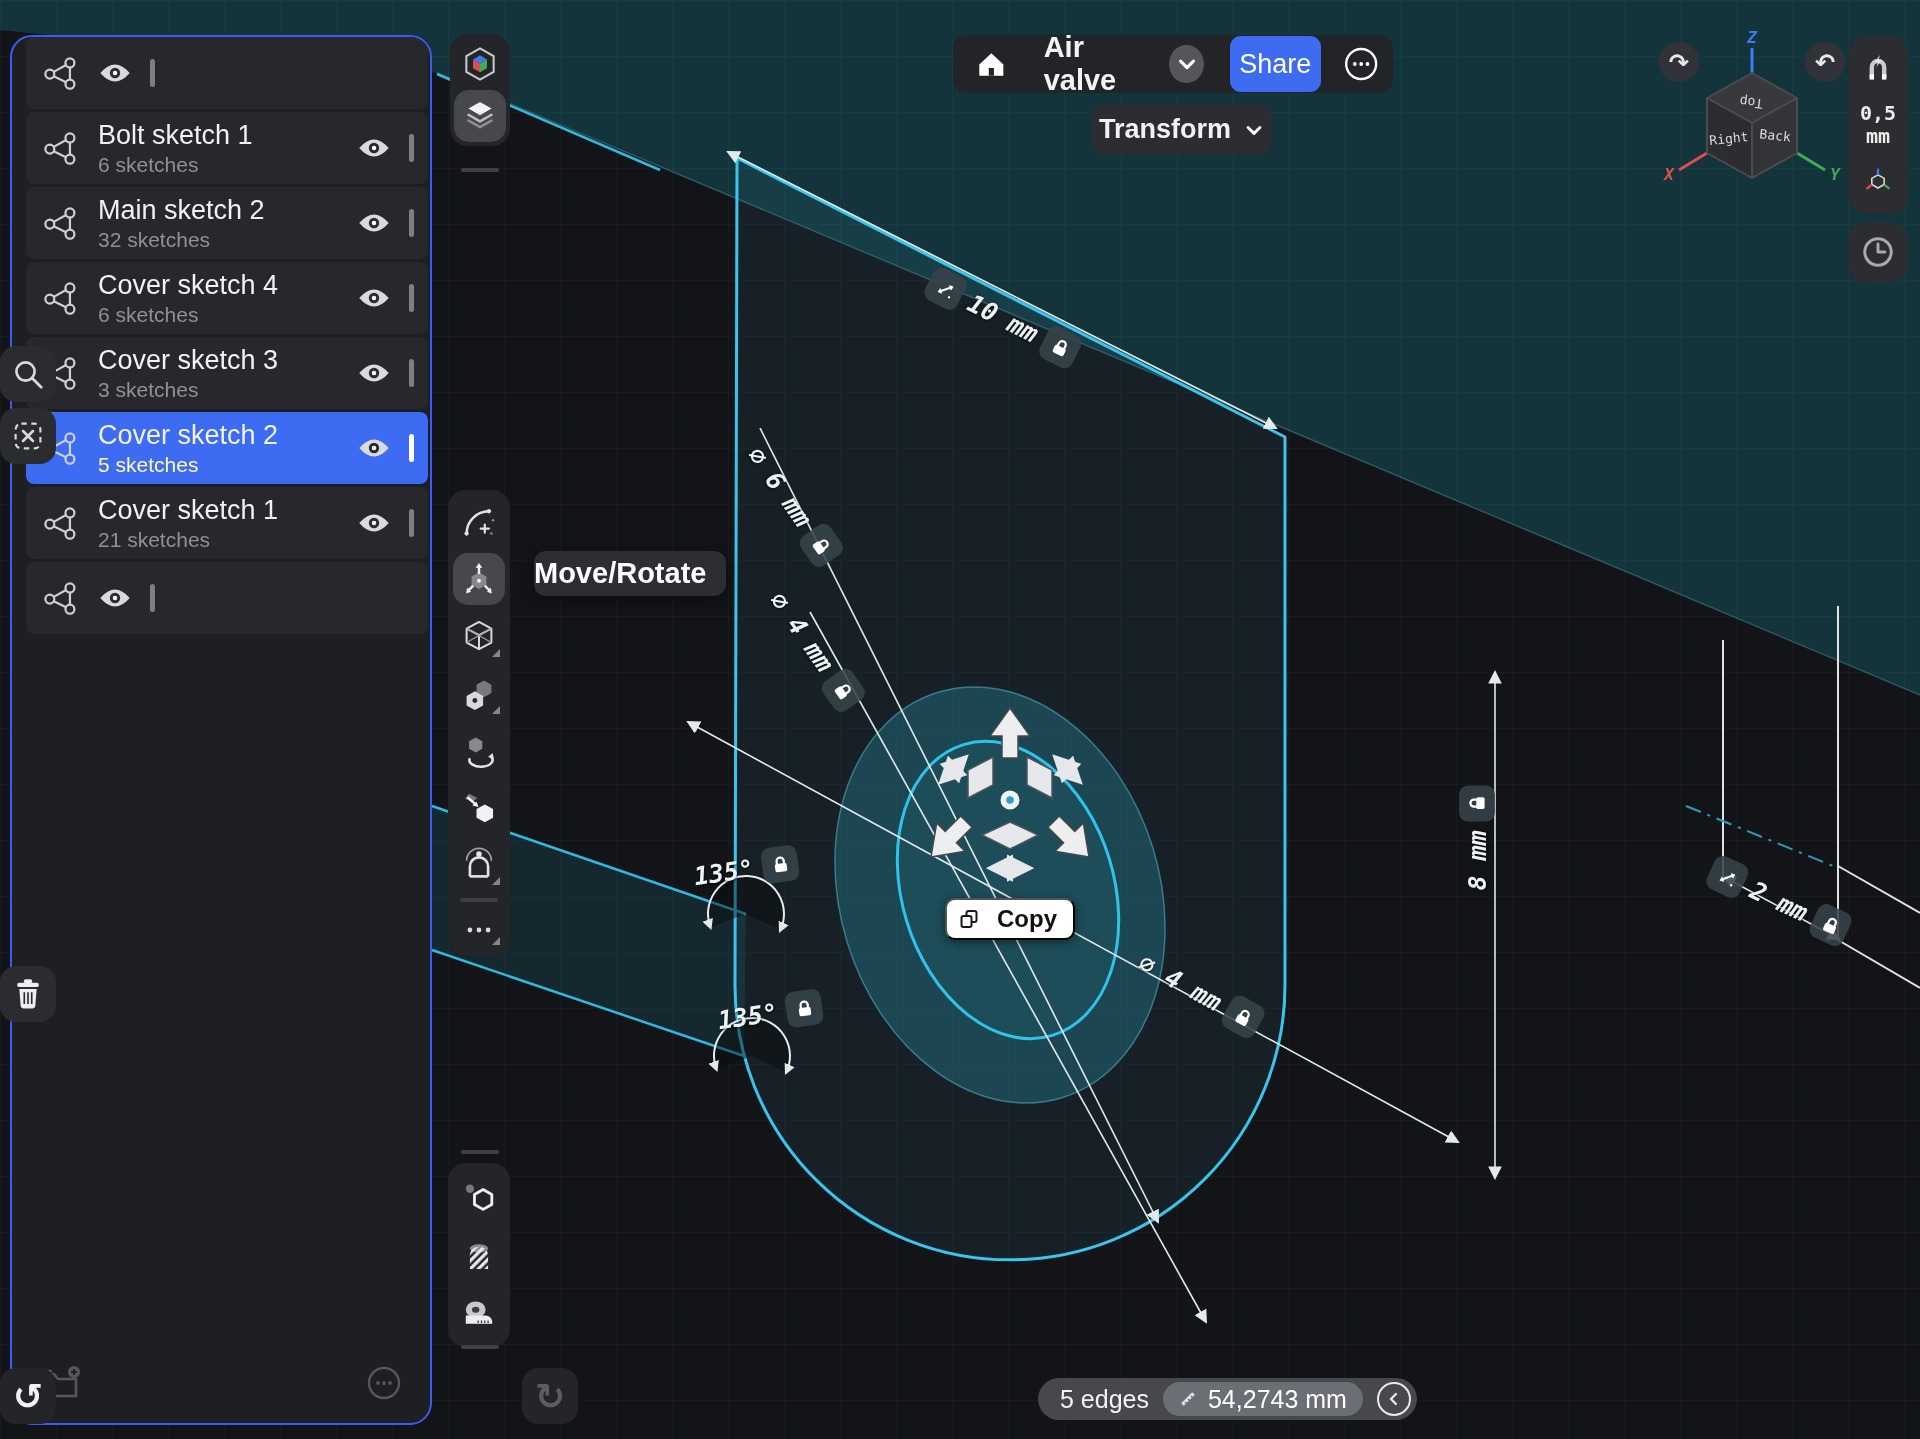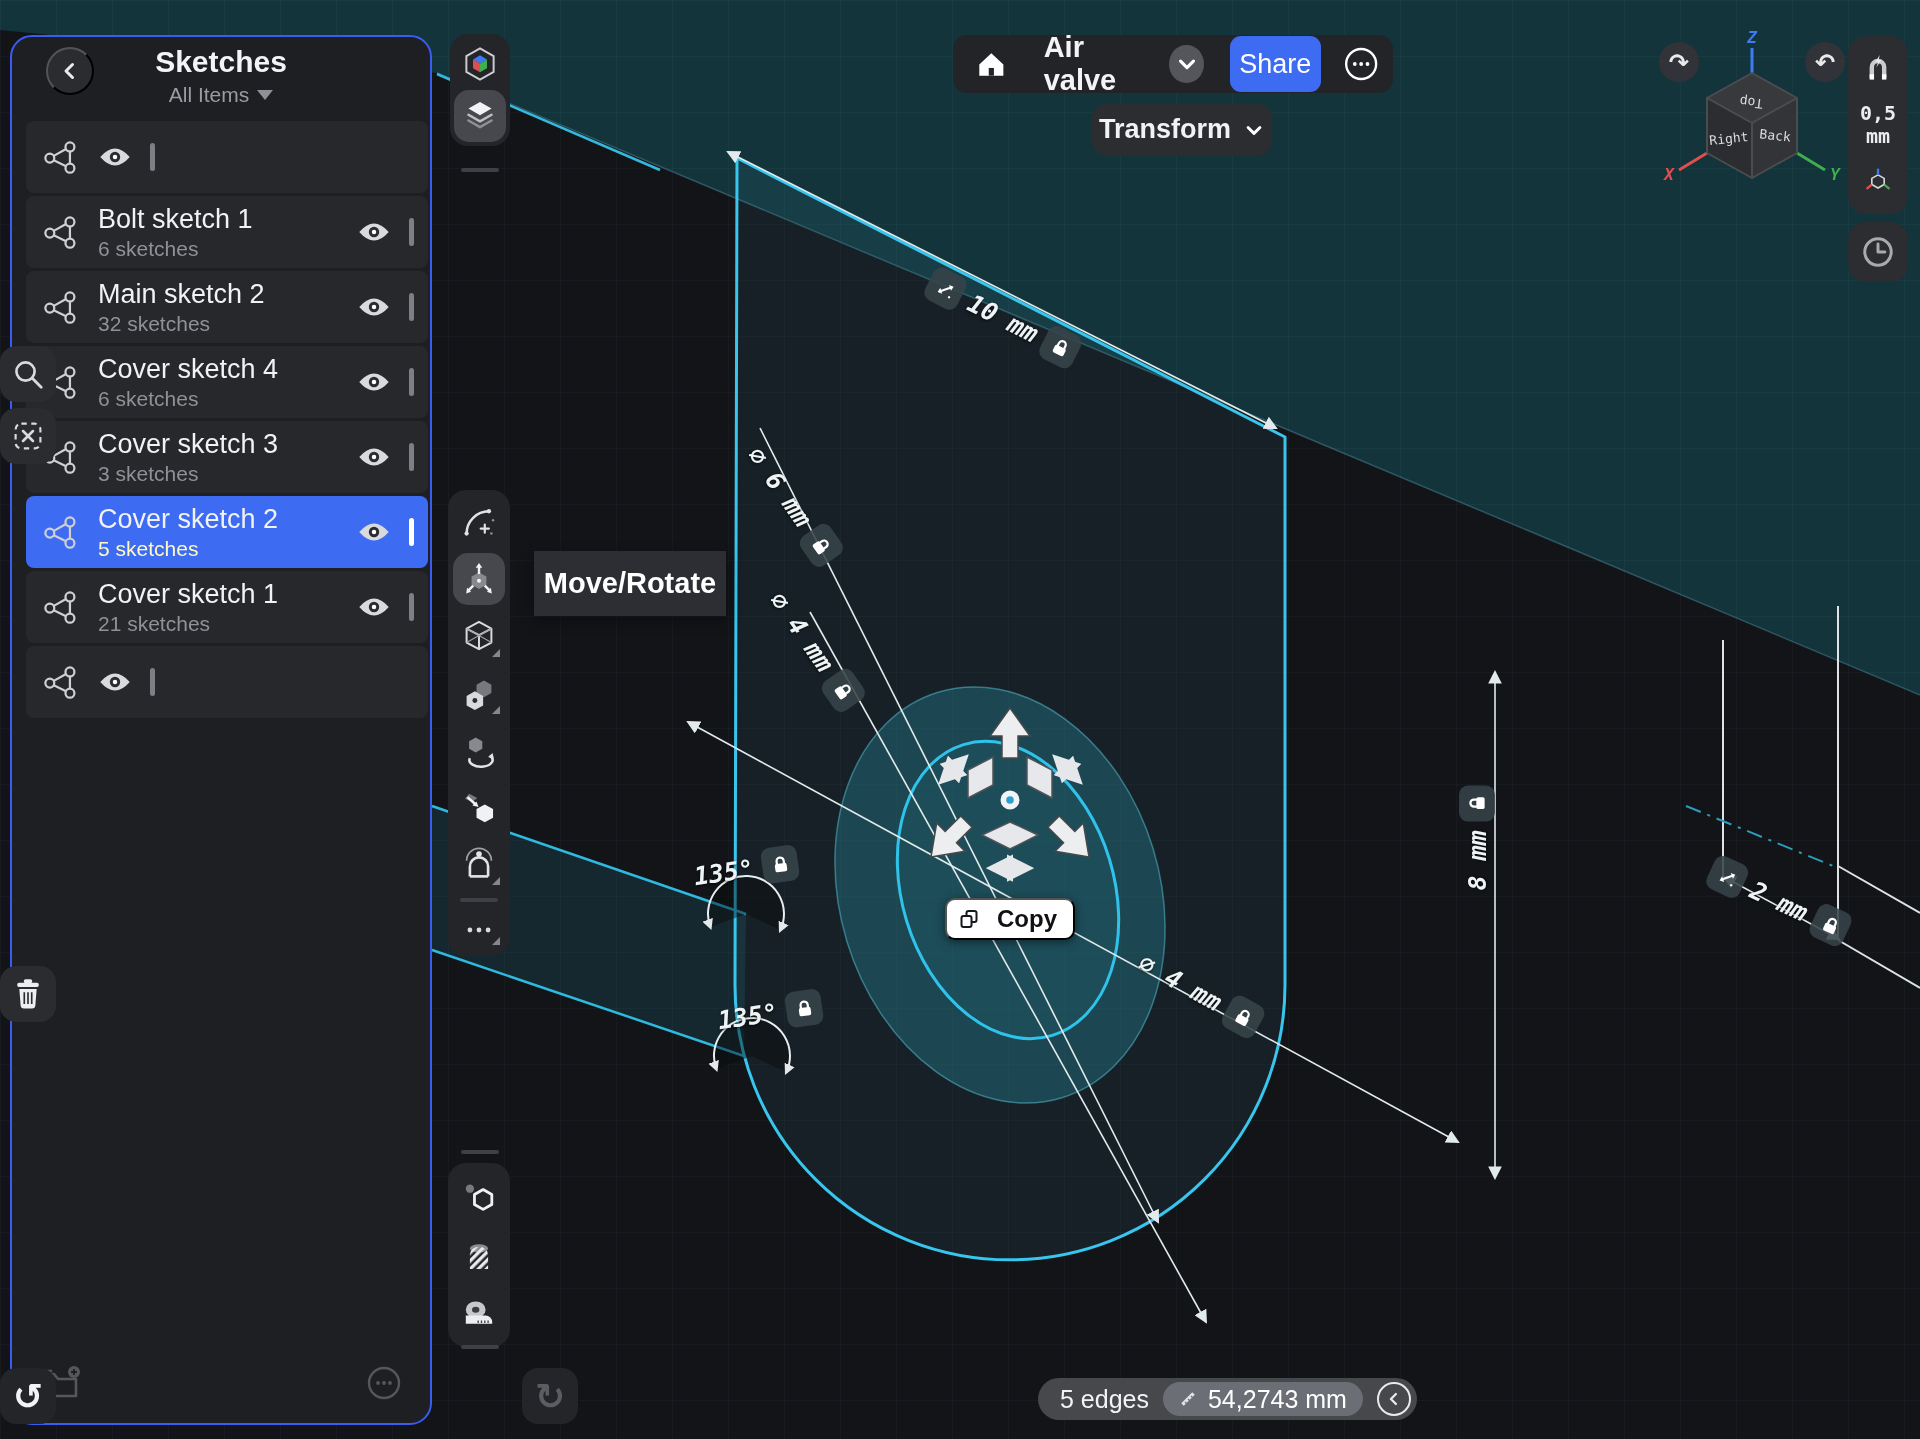--- a/index.html
+++ b/index.html
@@ -40,22 +40,22 @@
     justify-content:center; position:relative; flex:none; }
   .tbtn svg { width:38px; height:38px; }
   .tbtn.on { background:#46484d; }
   .tbtn.sub::after { content:""; position:absolute; right:5px; bottom:5px;
     border-left:8px solid transparent; border-bottom:8px solid #85878c; }
   .solo { position:absolute; width:56px; height:56px; background:#2a2c30; border-radius:16px;
     display:flex; align-items:center; justify-content:center; }
   .solo svg { width:38px; height:38px; }
   .hline { position:absolute; width:38px; height:4px; border-radius:2px; background:#3e4045; }
 
-  #tooltip { position:absolute; left:534px; top:551px; width:192px; height:65px;
-    background:#2c2e33; border-radius:0; display:flex; align-items:center; justify-content:center;
+  #tooltip { position:absolute; left:534px; top:551px; width:192px; height:45px;
+    background:#2c2e33; border-radius:12px; display:flex; align-items:center; 
     color:#fff; font-size:29px; font-weight:700; box-shadow:0 4px 14px rgba(0,0,0,.4); }
 
   
   #topbar { position:absolute; left:953px; top:35px; width:440px; height:58px; background:#222428;
     border-radius:14px; display:flex; align-items:center; padding:0 14px 0 22px; gap:16px; }
   #doc-title { font-size:29px; font-weight:600; color:#f4f4f6; margin-left:20px; }
   #title-dd { width:38px; height:38px; border-radius:50%; background:#54565b; display:flex;
     align-items:center; justify-content:center; }
   #share-btn { margin-left:10px; width:100px; height:56px; border-radius:11px; background:#3d6bf2;
     color:#fff; font-size:27px; font-weight:500; display:flex; align-items:center; justify-content:center; border:none; }
@@ -427,34 +427,20 @@
   </div>
 
   <button id="copy-pill">
     <svg>
         <use href="#i-copy"></use>
       </svg>
     <span>Copy</span>
   </button>
 
   <aside id="sidebar">
-    <div id="sb-head">
-      <button id="sb-back">
-        <svg width="26" height="26">
-            <use href="#i-chevleft"></use>
-          </svg>
-      </button>
-      <div id="sb-titles">
-        <div id="sb-title">Sketches</div>
-        <div id="sb-filter">
-          <span>All Items</span>
-          <span class="tri-down"></span>
-        </div>
-      </div>
-    </div>
 
     <div>
       <div class="srow">
         <svg class="eyeic" style="width:38px;height:38px">
             <use href="#i-node"></use>
           </svg>
         <svg class="eyeic">
             <use href="#i-eye"></use>
           </svg>
         <div class="vbar"></div>

